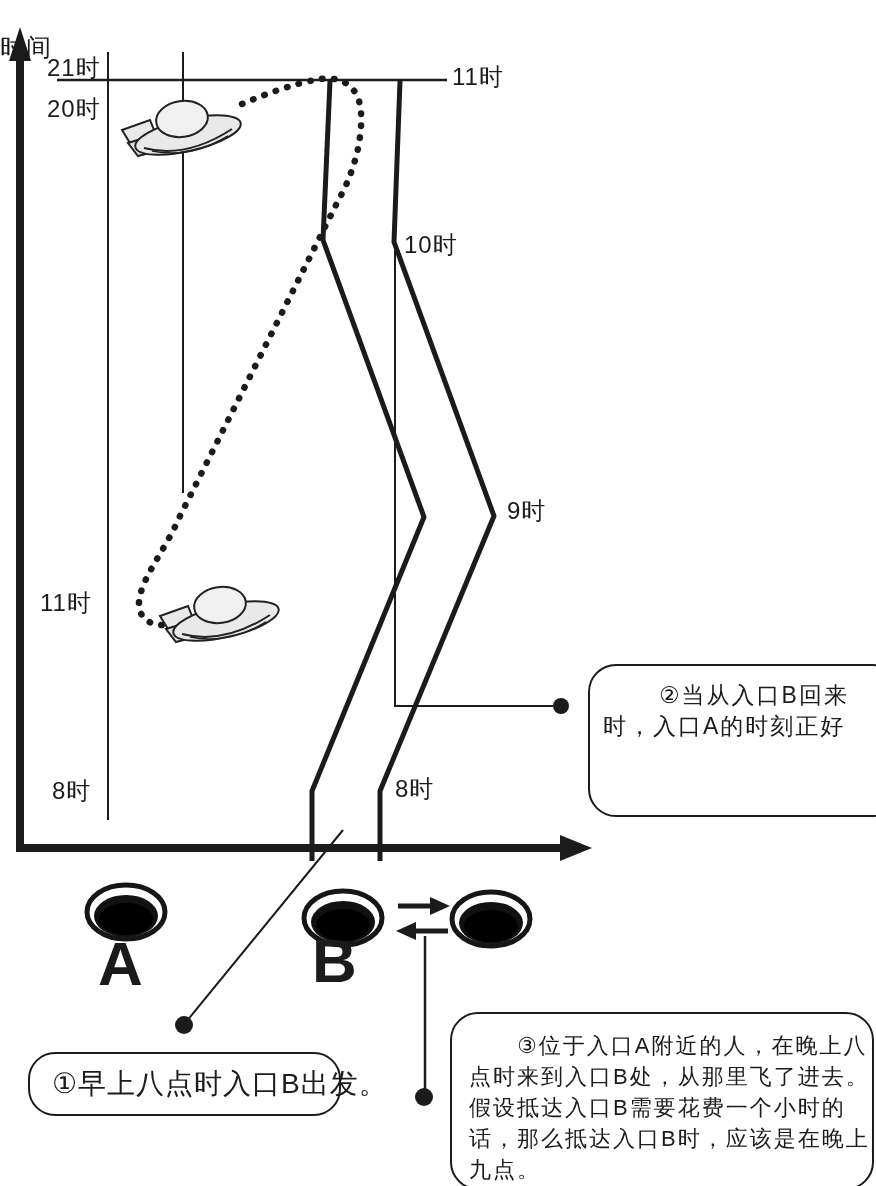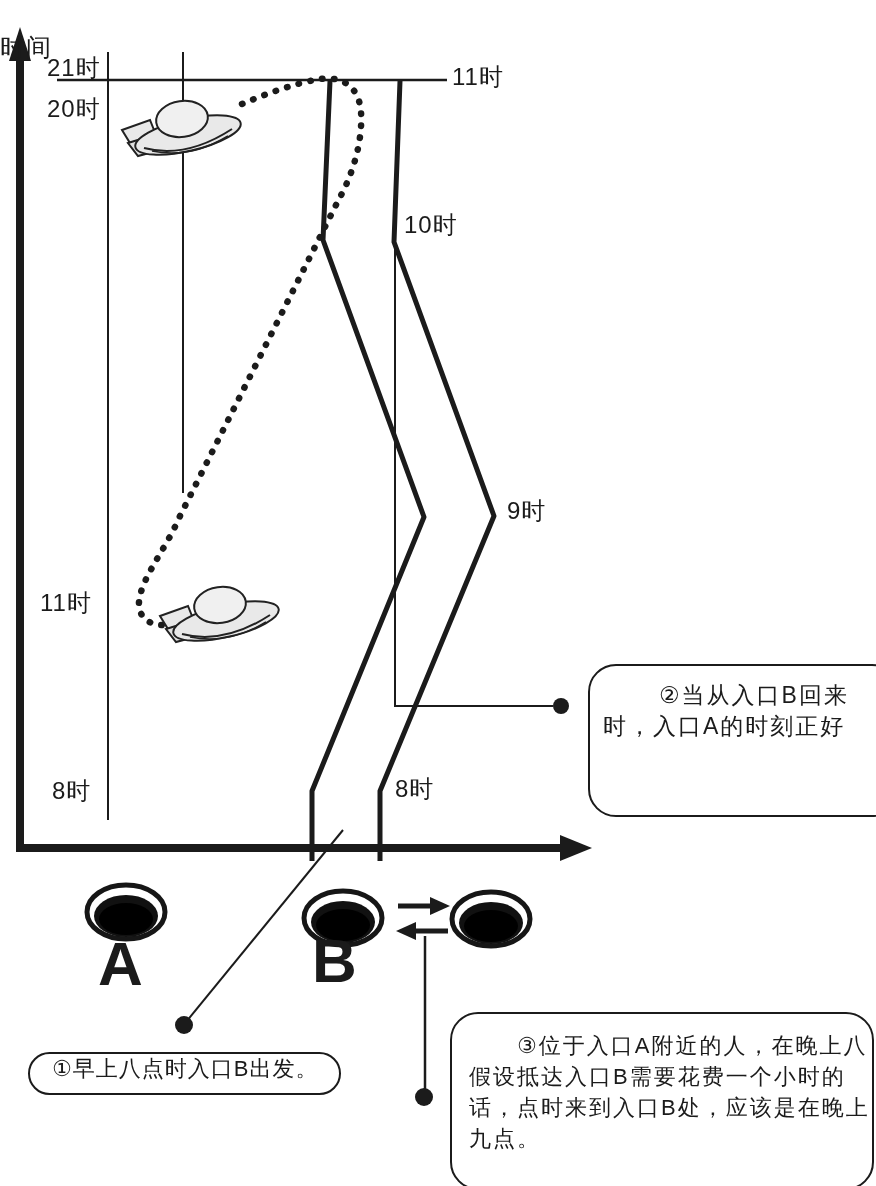--- a/index.html
+++ b/index.html
@@ -29,24 +29,24 @@
   .callout{
     position:absolute;
     border:2px solid #1b1b1b;
     border-radius:28px;
     background:#ffffff;
     box-sizing:border-box;
     color:#1b1b1b;
   }
   .callout .cl{white-space:nowrap;}
   .callout1{
-    left:28px;top:1052px;width:313px;height:43px;
+    left:28px;top:1052px;width:313px;height:64px;
     border-radius:27px;
-    font-size:22px;letter-spacing:1px;
-    display:flex;
+    font-size:28px;letter-spacing:1px;
+    display:flex;align-items:center;
     padding:0 0 0 22px;
   }
   .callout2{
     left:588px;top:664px;width:312px;height:153px;
     padding:14px 0 0 13px;
     font-size:23px;letter-spacing:2px;line-height:31px;
   }
   .callout3{
     left:450px;top:1012px;width:424px;height:178px;
     padding:16px 0 0 17px;
@@ -116,36 +116,37 @@
     <use href="#ufoSym" x="120" y="98"></use>
     <use href="#ufoSym" x="158" y="584"></use>
   </svg>
 
   <div class="lbl axis-title" style="left:0;top:0;">时间</div>
   <div class="lbl" style="left:47px;top:55px;text-align:right;">21时</div>
   <div class="lbl" style="left:47px;top:96px;">20时</div>
   <div class="lbl" style="left:40px;top:590px;">11时</div>
   <div class="lbl" style="left:52px;top:778px;">8时</div>
   <div class="lbl" style="left:452px;top:64px;">11时</div>
-  <div class="lbl" style="left:404px;top:212px;text-align:center;">10时</div>
+  <div class="lbl" style="left:404px;top:232px;text-align:center;">10时</div>
   <div class="lbl" style="left:507px;top:498px;">9时</div>
   <div class="lbl" style="left:395px;top:776px;">8时</div>
 
   <div class="lbl entrance-letter" style="left:98px;top:930px;">A</div>
   <div class="lbl entrance-letter" style="left:312px;top:927px;">B</div>
 
   <div class="callout callout1">
     <span class="cl">①早上八点时入口B出发。</span>
   </div>
 
   <div class="callout callout2">
     <div class="cl indent2">②当从入口B回来</div>
     <div class="cl">时，入口A的时刻正好</div>
   </div>
 
   <div class="callout callout3">
     <div class="cl indent3">③位于入口A附近的人，在晚上八</div>
+    <div class="cl">点时来到入口B处，从那里飞了进去。</div>
     <div class="cl">假设抵达入口B需要花费一个小时的</div>
-    <div class="cl">话，点时来到入口B处，应该是在晚上</div>
+    <div class="cl">话，那么抵达入口B时，应该是在晚上</div>
     <div class="cl">九点。</div>
   </div>
 
 </div>
 
 </body></html>

